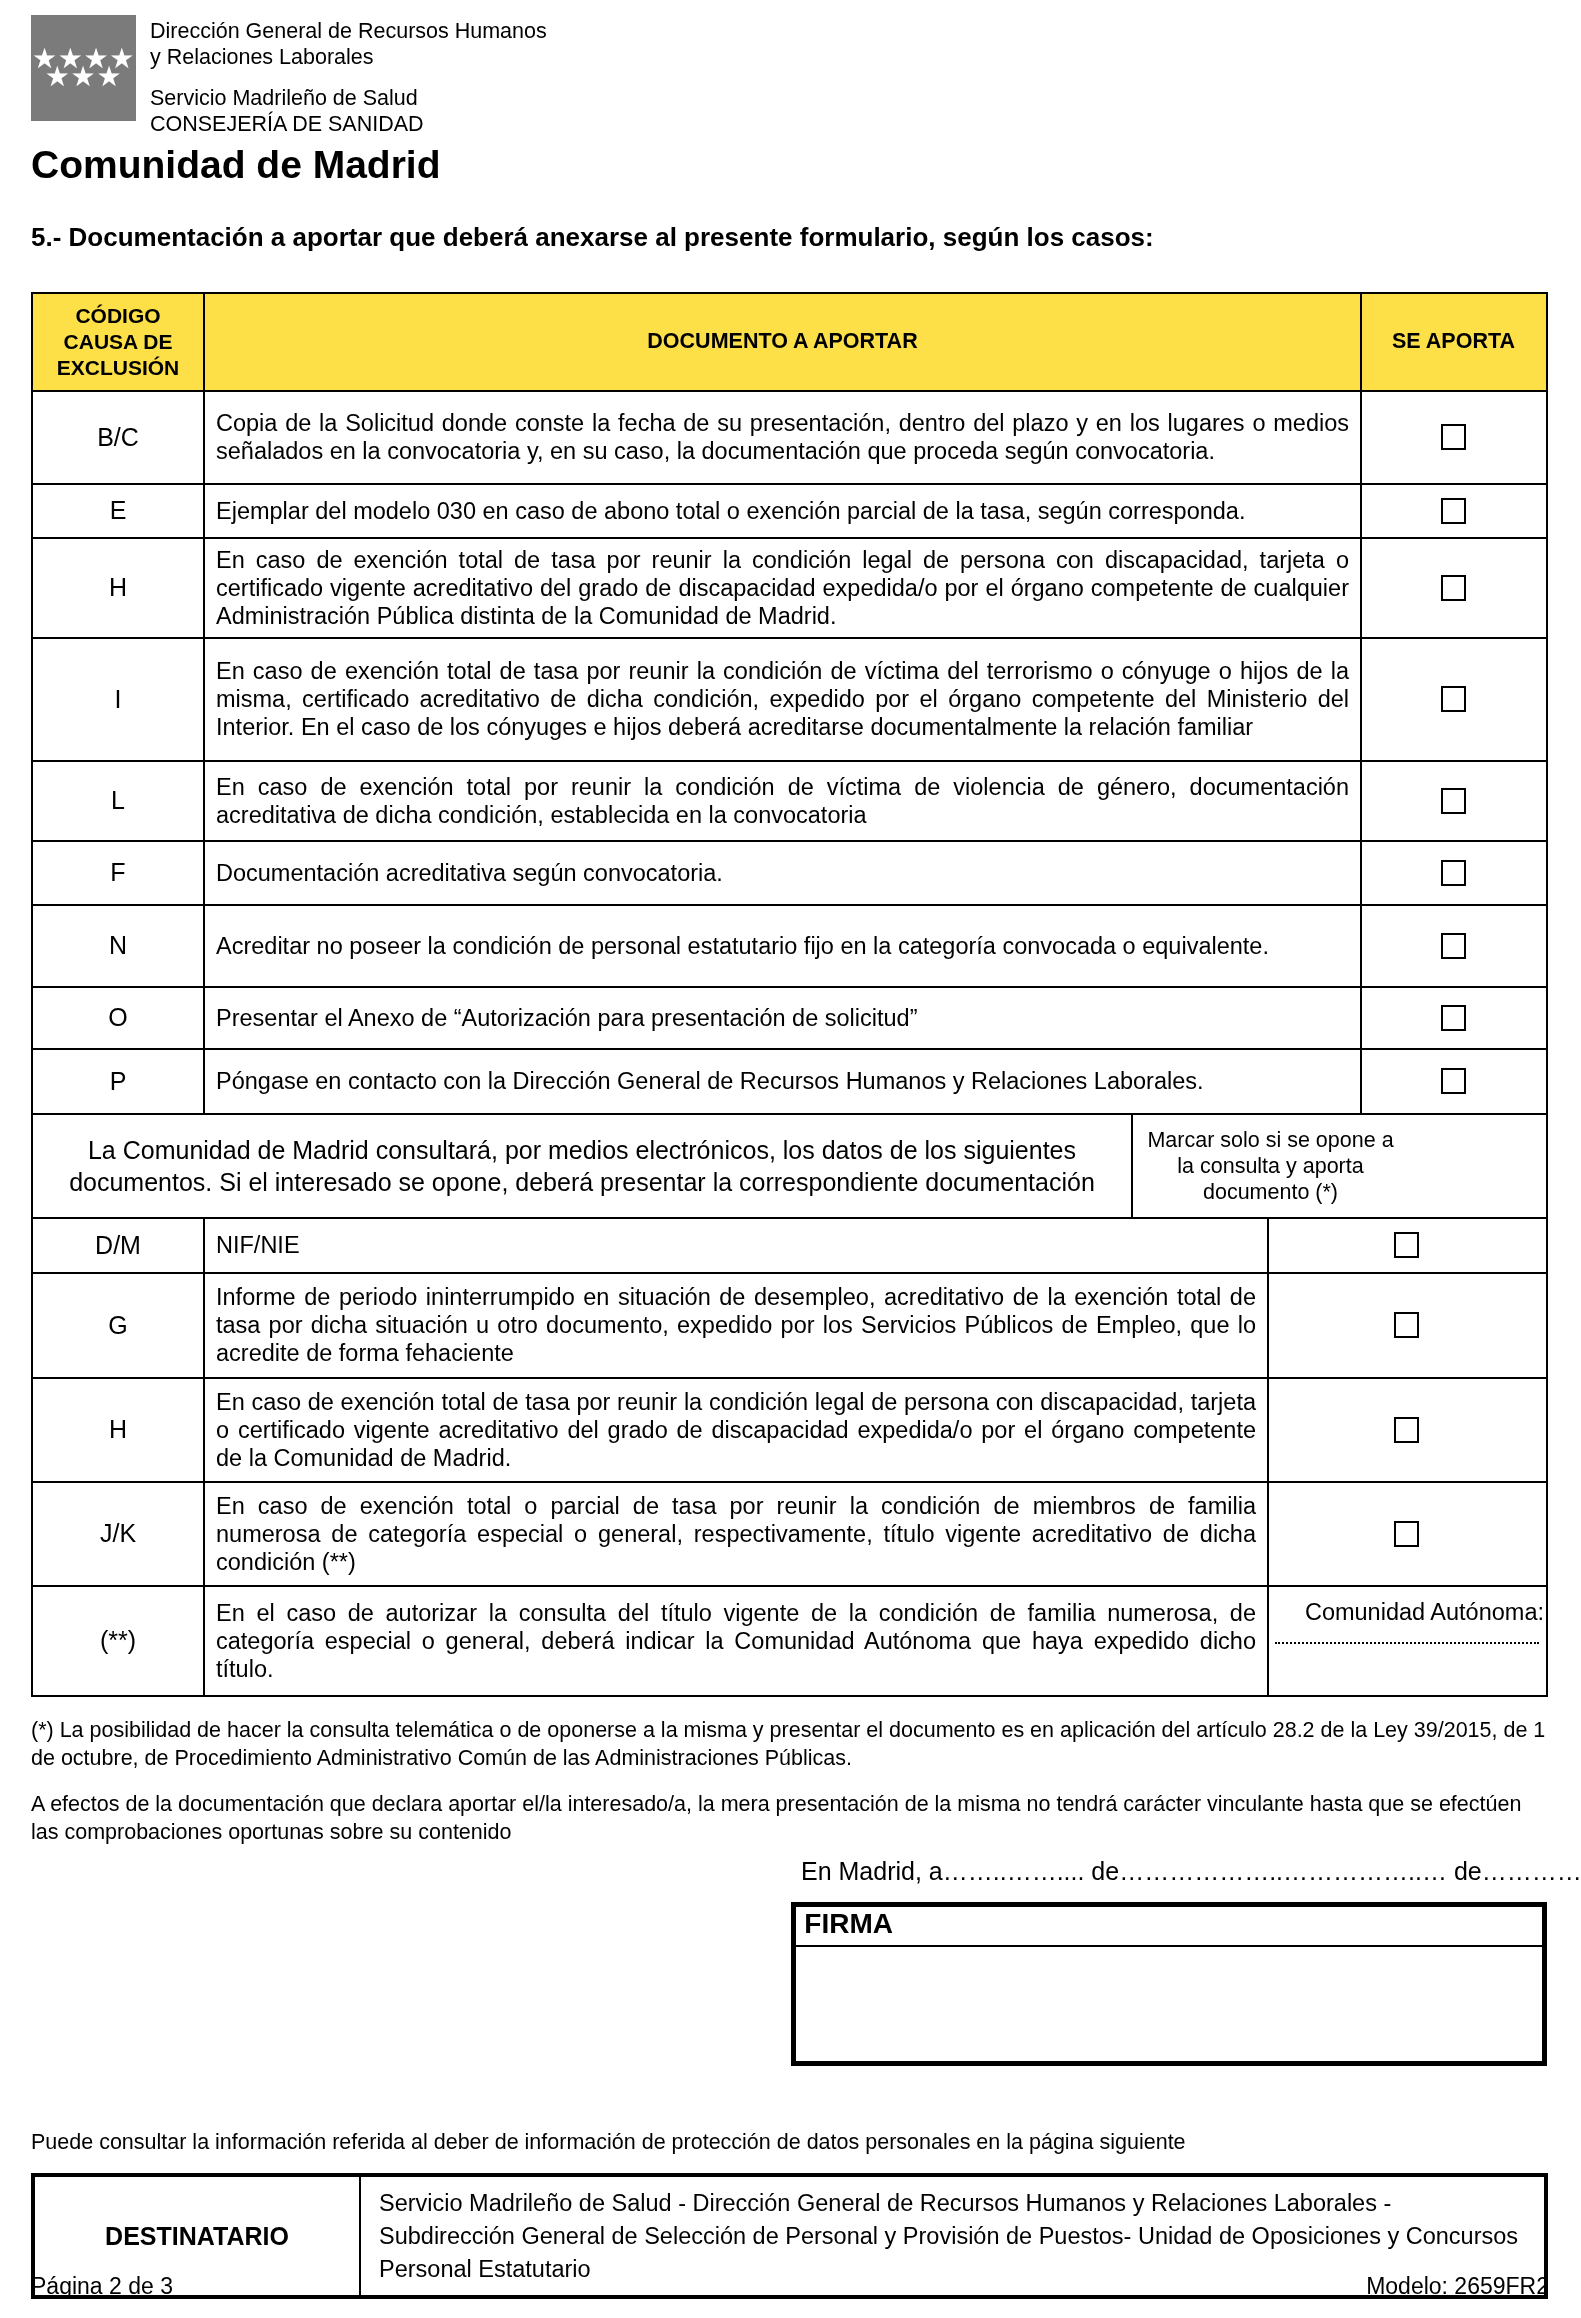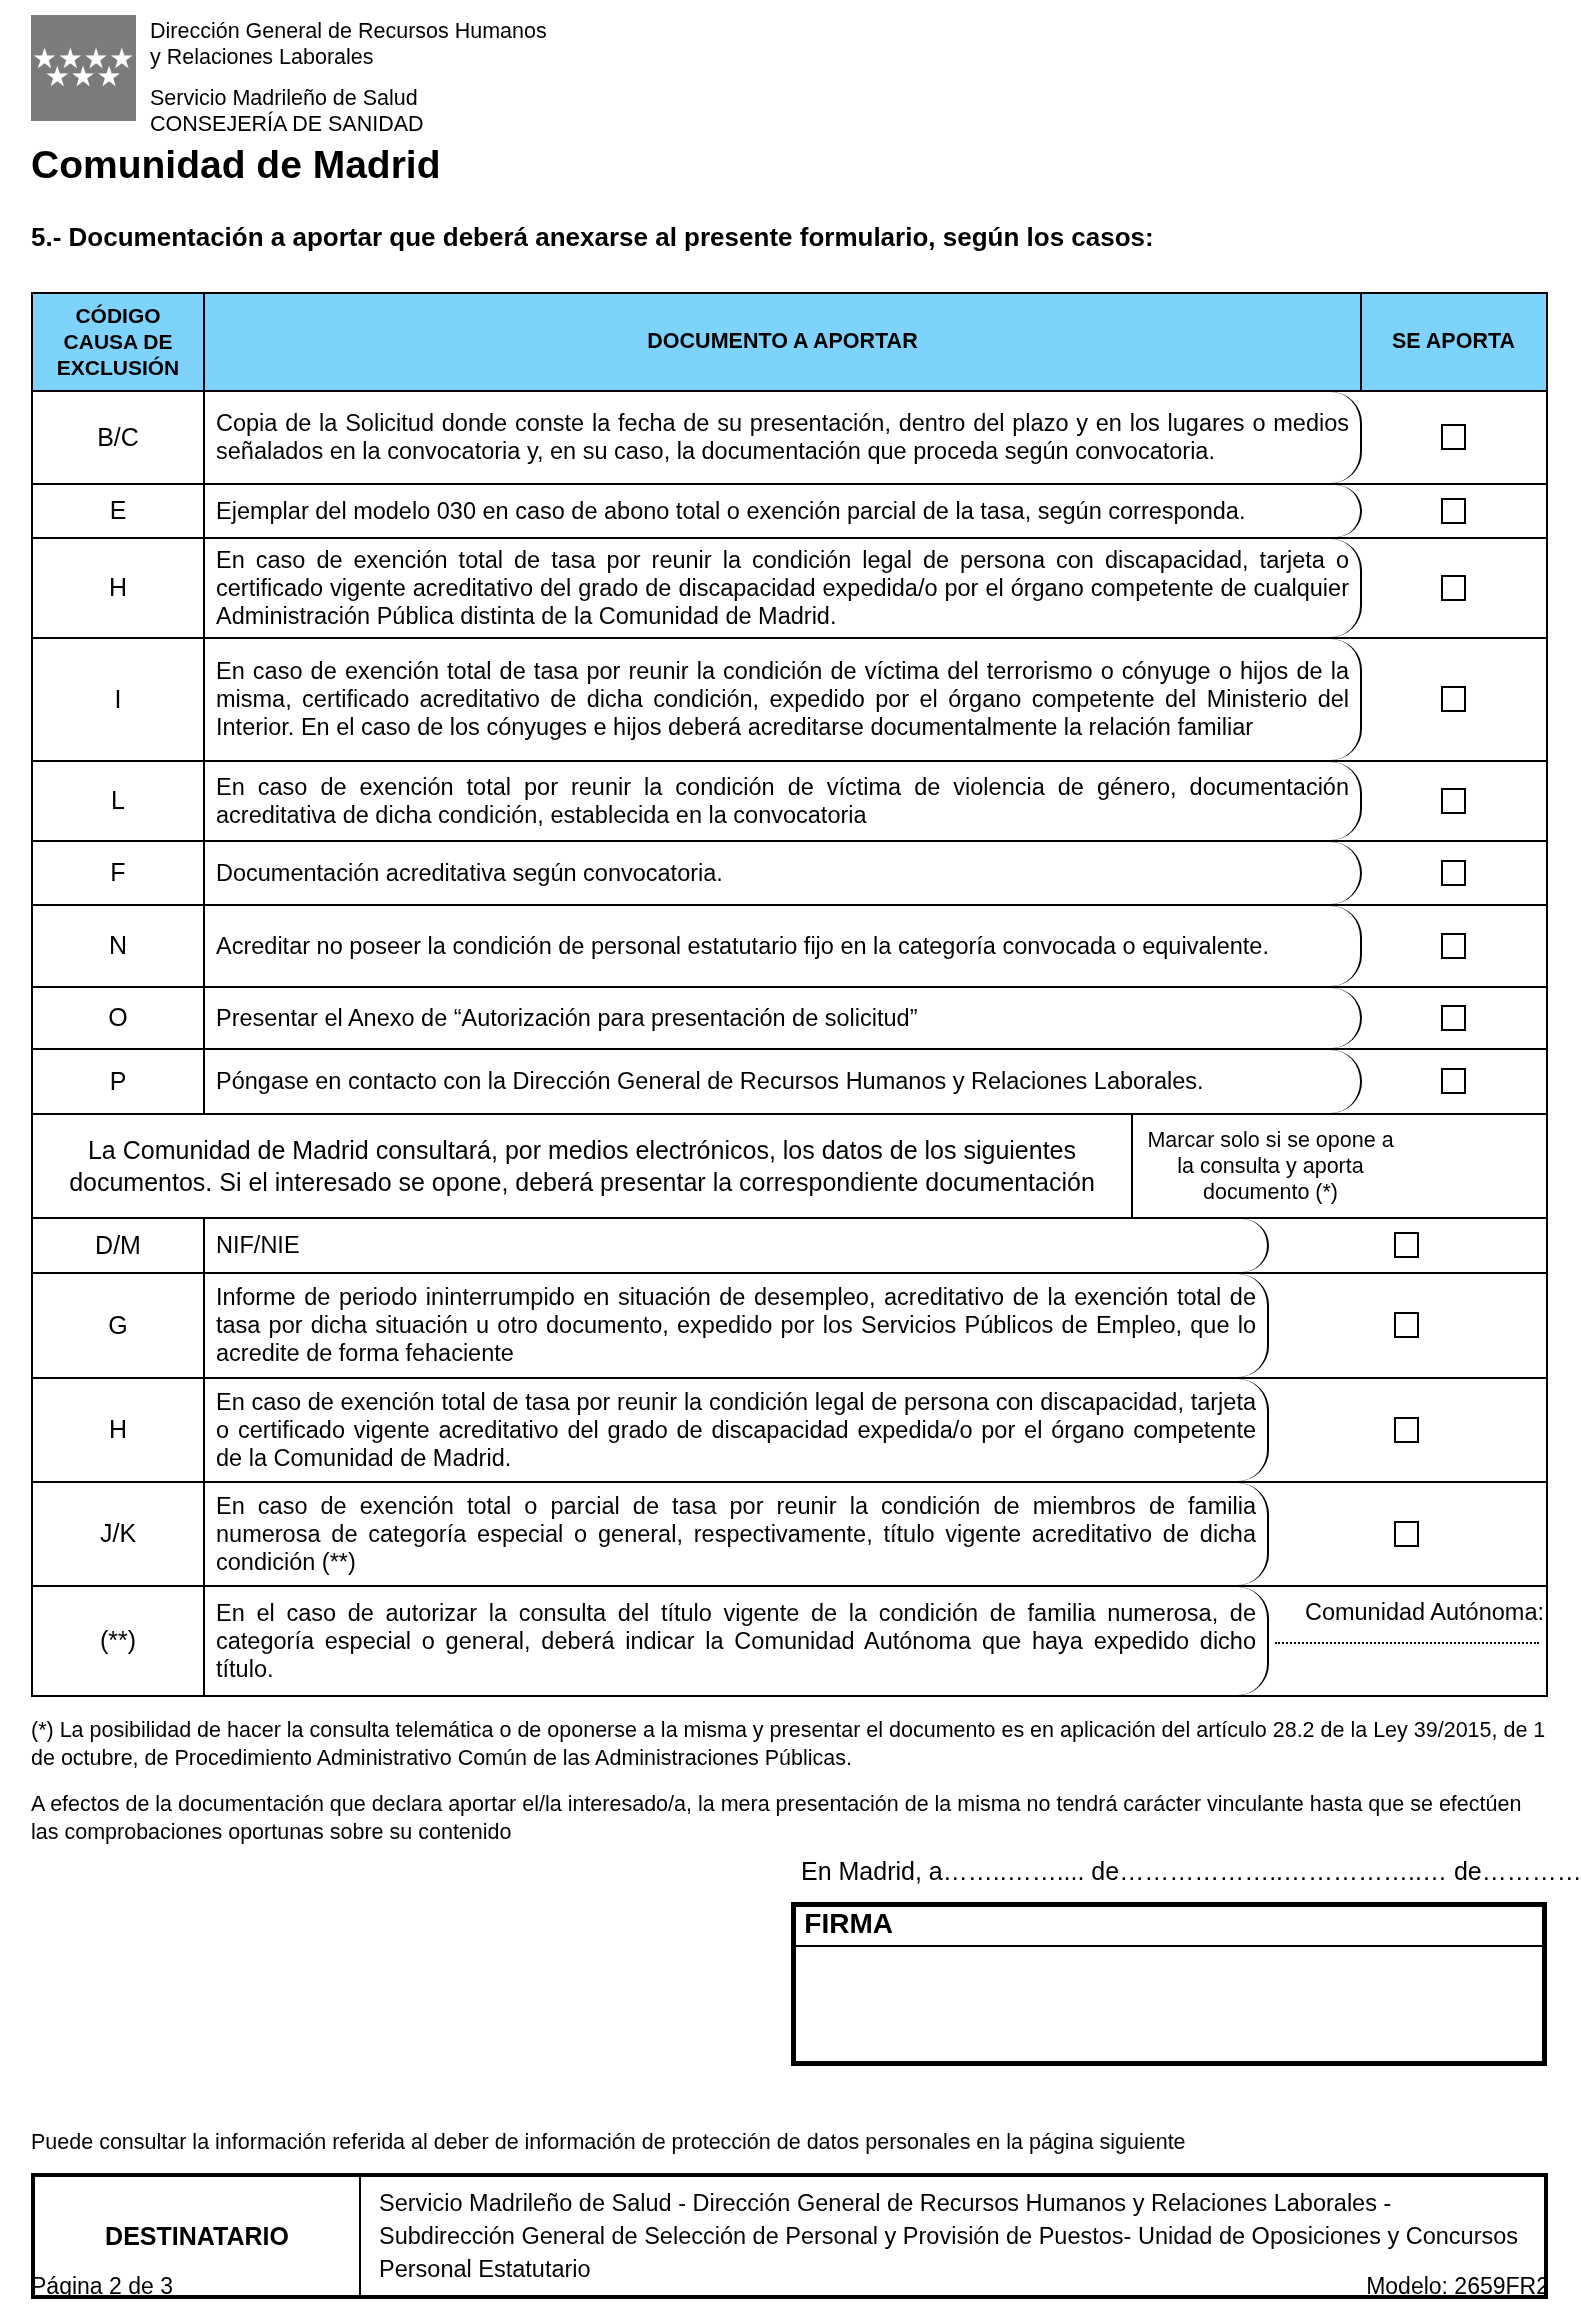--- a/index.html
+++ b/index.html
@@ -23,28 +23,28 @@
   .sec-title{font-size:26px;font-weight:bold;margin-top:35px;}
 
   
   .tbl{margin-top:39px;width:1517px;border:2.8px solid #000;box-sizing:border-box;}
   .row{display:flex;border-bottom:2.8px solid #000;box-sizing:border-box;background:#fff;}
   .row.last{border-bottom:none;}
   .cell{box-sizing:border-box;}
   .c-code{width:172px;border-right:2.1px solid #000;display:flex;align-items:center;
           justify-content:center;font-size:25px;flex:0 0 auto;text-align:center;}
   .c-doc{width:1157px;border-right:2.1px solid #000;padding:7px 11px;font-size:23.5px;
-         line-height:28px;display:flex;align-items:center;flex:0 0 auto;border-radius:31px;}
+         line-height:28px;display:flex;align-items:center;flex:0 0 auto;}
   .c-doc .doc-text{width:100%;text-align:justify;}
   .c-check{width:183px;display:flex;align-items:center;justify-content:center;flex:0 0 auto;}
   .c-doc2{width:1064px;}
   .c-check2{width:275px;}
   .checkbox{width:21px;height:22px;border:2.1px solid #000;display:inline-block;background:#fff;}
 
-  .row.hdr{background:#7dd3fc;min-height:98px;border-bottom:2.8px solid #000;}
+  .row.hdr{background:#fde047;min-height:98px;border-bottom:2.8px solid #000;}
   .h-cell{font-weight:bold;display:flex;align-items:center;justify-content:center;text-align:center;}
   .h-code{width:172px;border-right:2.1px solid #000;font-size:21px;line-height:26px;padding:4.2px 5.5px;}
   .h-doc{width:1157px;border-right:2.1px solid #000;font-size:21.5px;}
   .h-check{width:183px;font-size:21.5px;}
 
   .mid-left{width:1100px;border-right:2.1px solid #000;display:flex;align-items:center;
             justify-content:center;text-align:center;font-size:25px;line-height:32px;
             padding:7px 23.5px;flex:0 0 auto;}
   .mid-right{width:275px;display:flex;align-items:center;justify-content:center;text-align:center;
              font-size:21.5px;line-height:26px;padding:4.2px 5.5px;flex:0 0 auto;}

